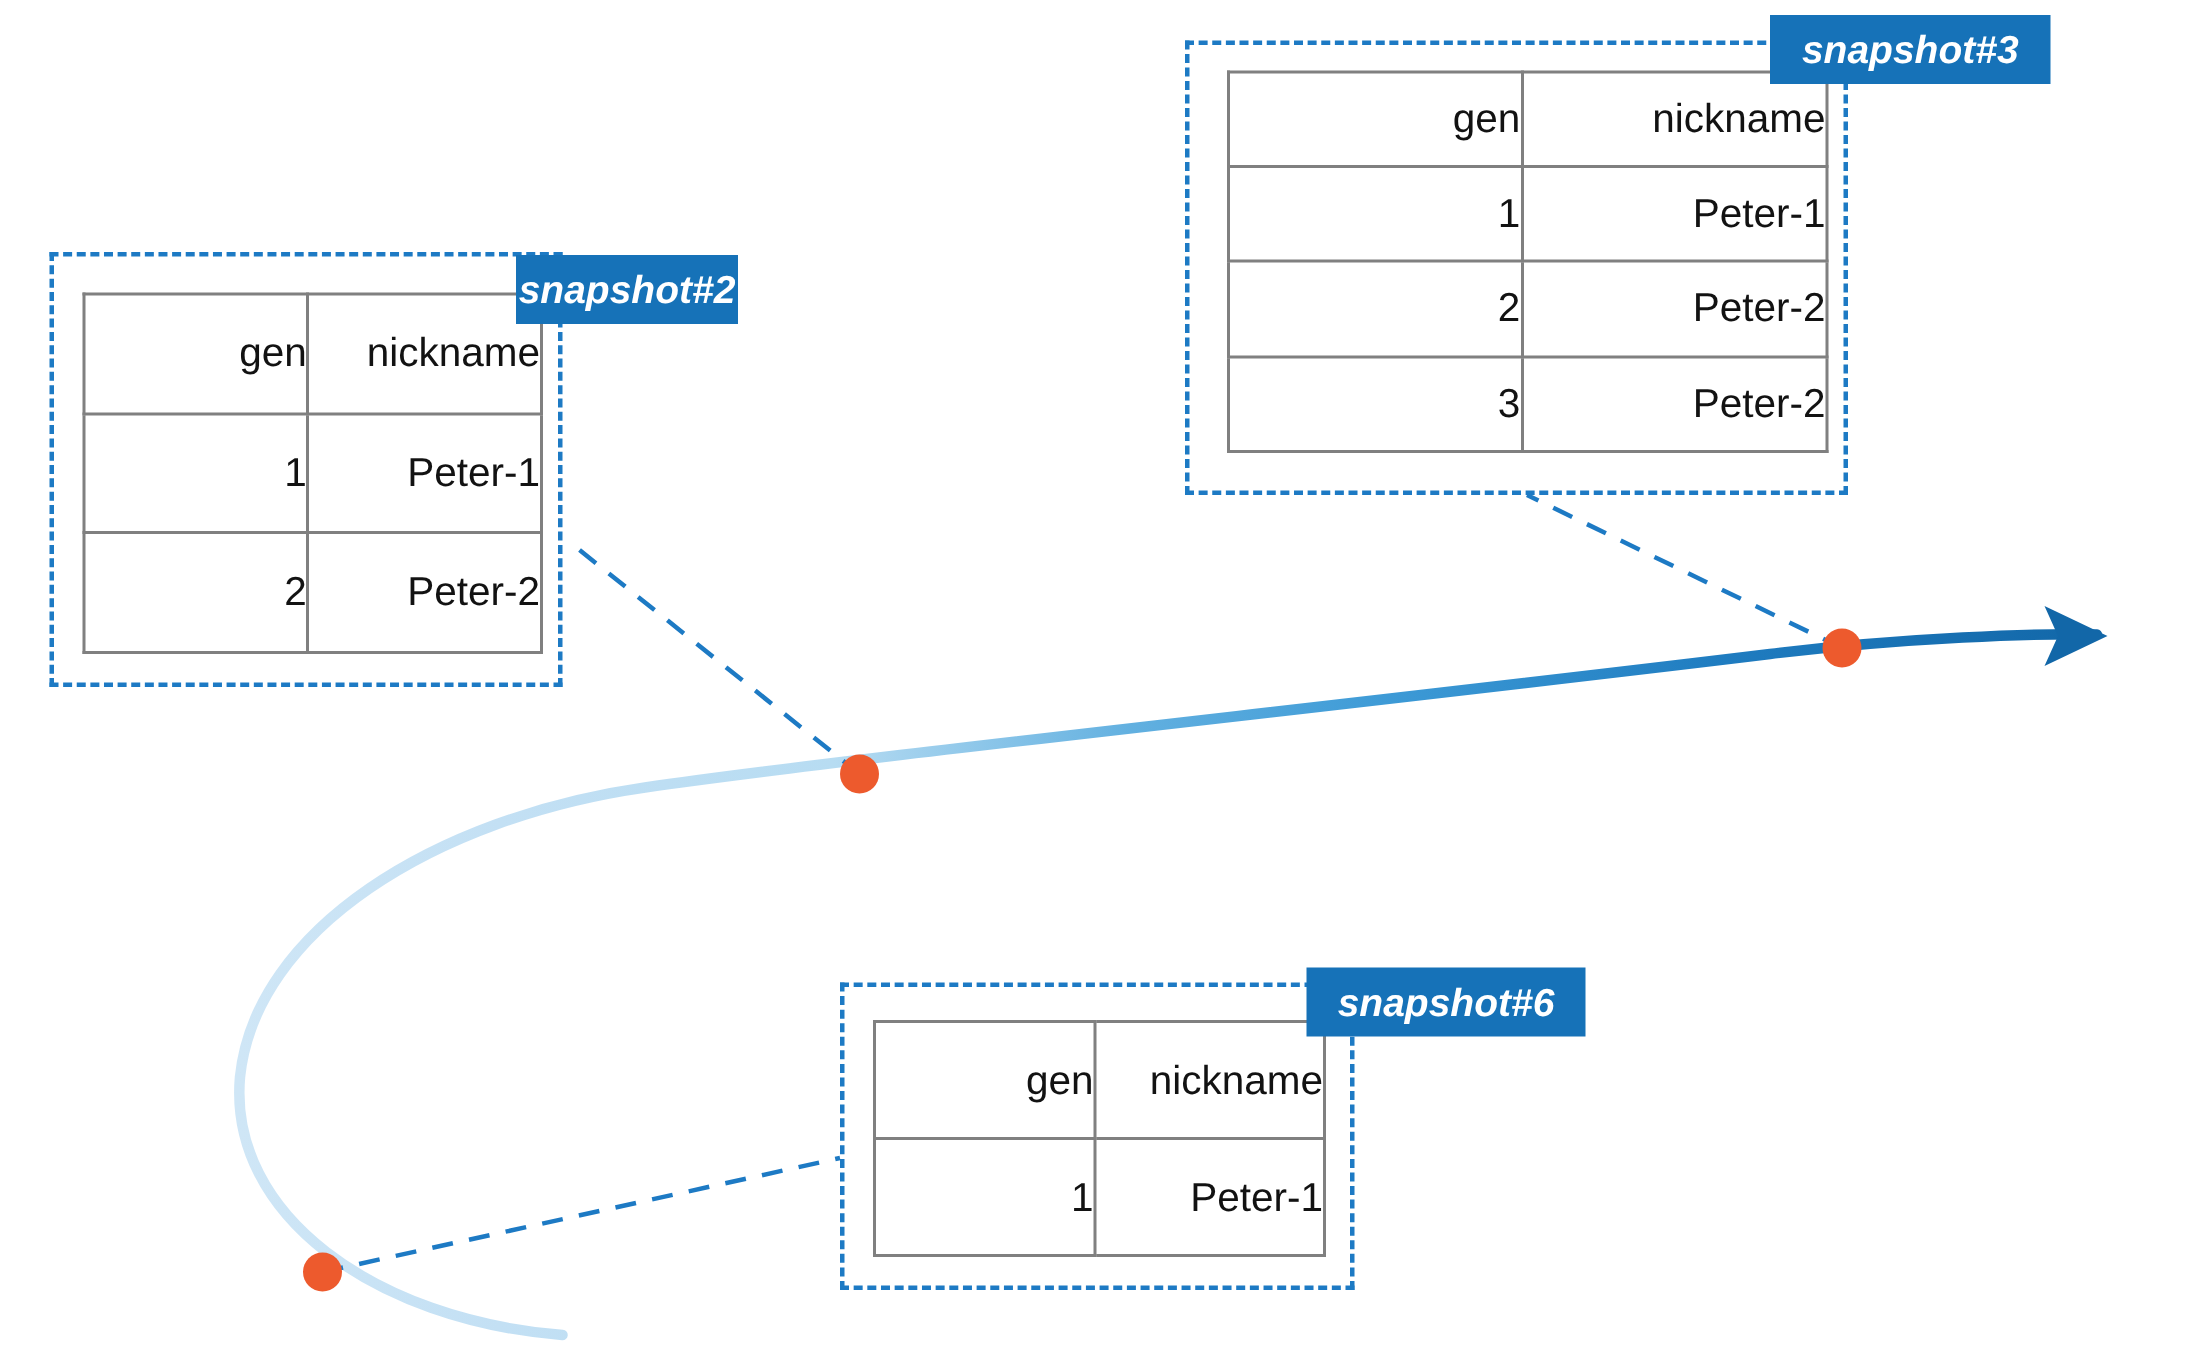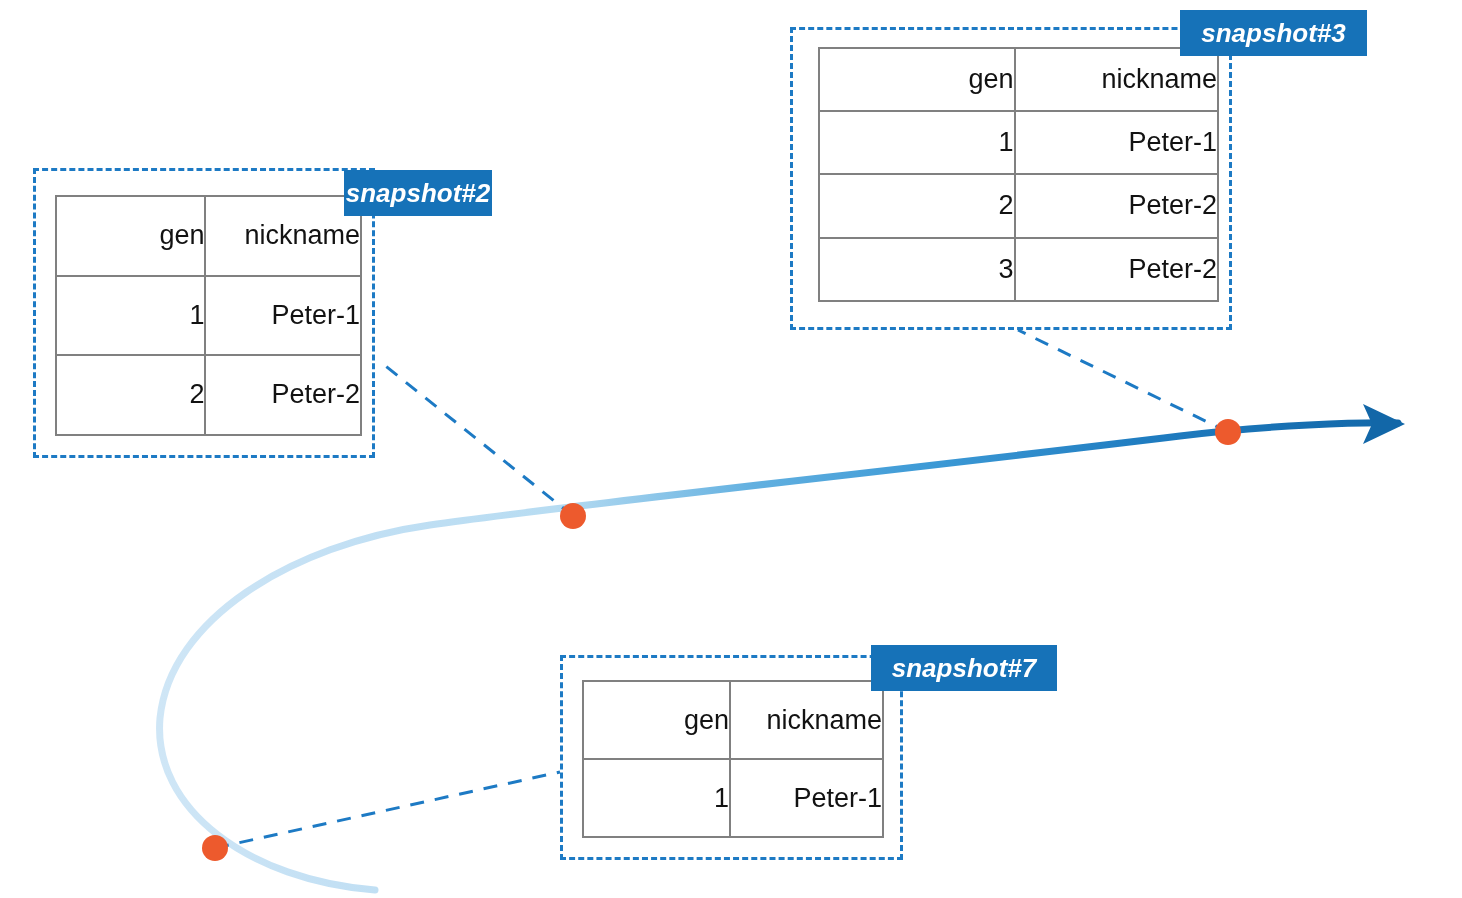--- a/index.html
+++ b/index.html
@@ -156,16 +156,16 @@
         <tr style="height: 78px;">
           <td class="col-gen" style="width: 145.04px;">gen</td>
           <td class="col-nick" style="width: 150.96px;">nickname</td>
         </tr>
         <tr style="height: 78px;">
           <td class="col-gen" style="width: 145.04px;">1</td>
           <td class="col-nick" style="width: 150.96px;">Peter-1</td>
         </tr>
       </tbody>
     </table>
-    <div class="badge" id="badge-0" style="left: 871px; top: 645px; width: 186px; height: 46px; background: rgb(22, 114, 184);">snapshot#7</div>
+    <div class="badge" id="badge-0" style="left: 871px; top: 645px; width: 186px; height: 46px; background: rgb(22, 114, 184);">snapshot#6</div>
   </div>
 
 </div>
 
 </body></html>

